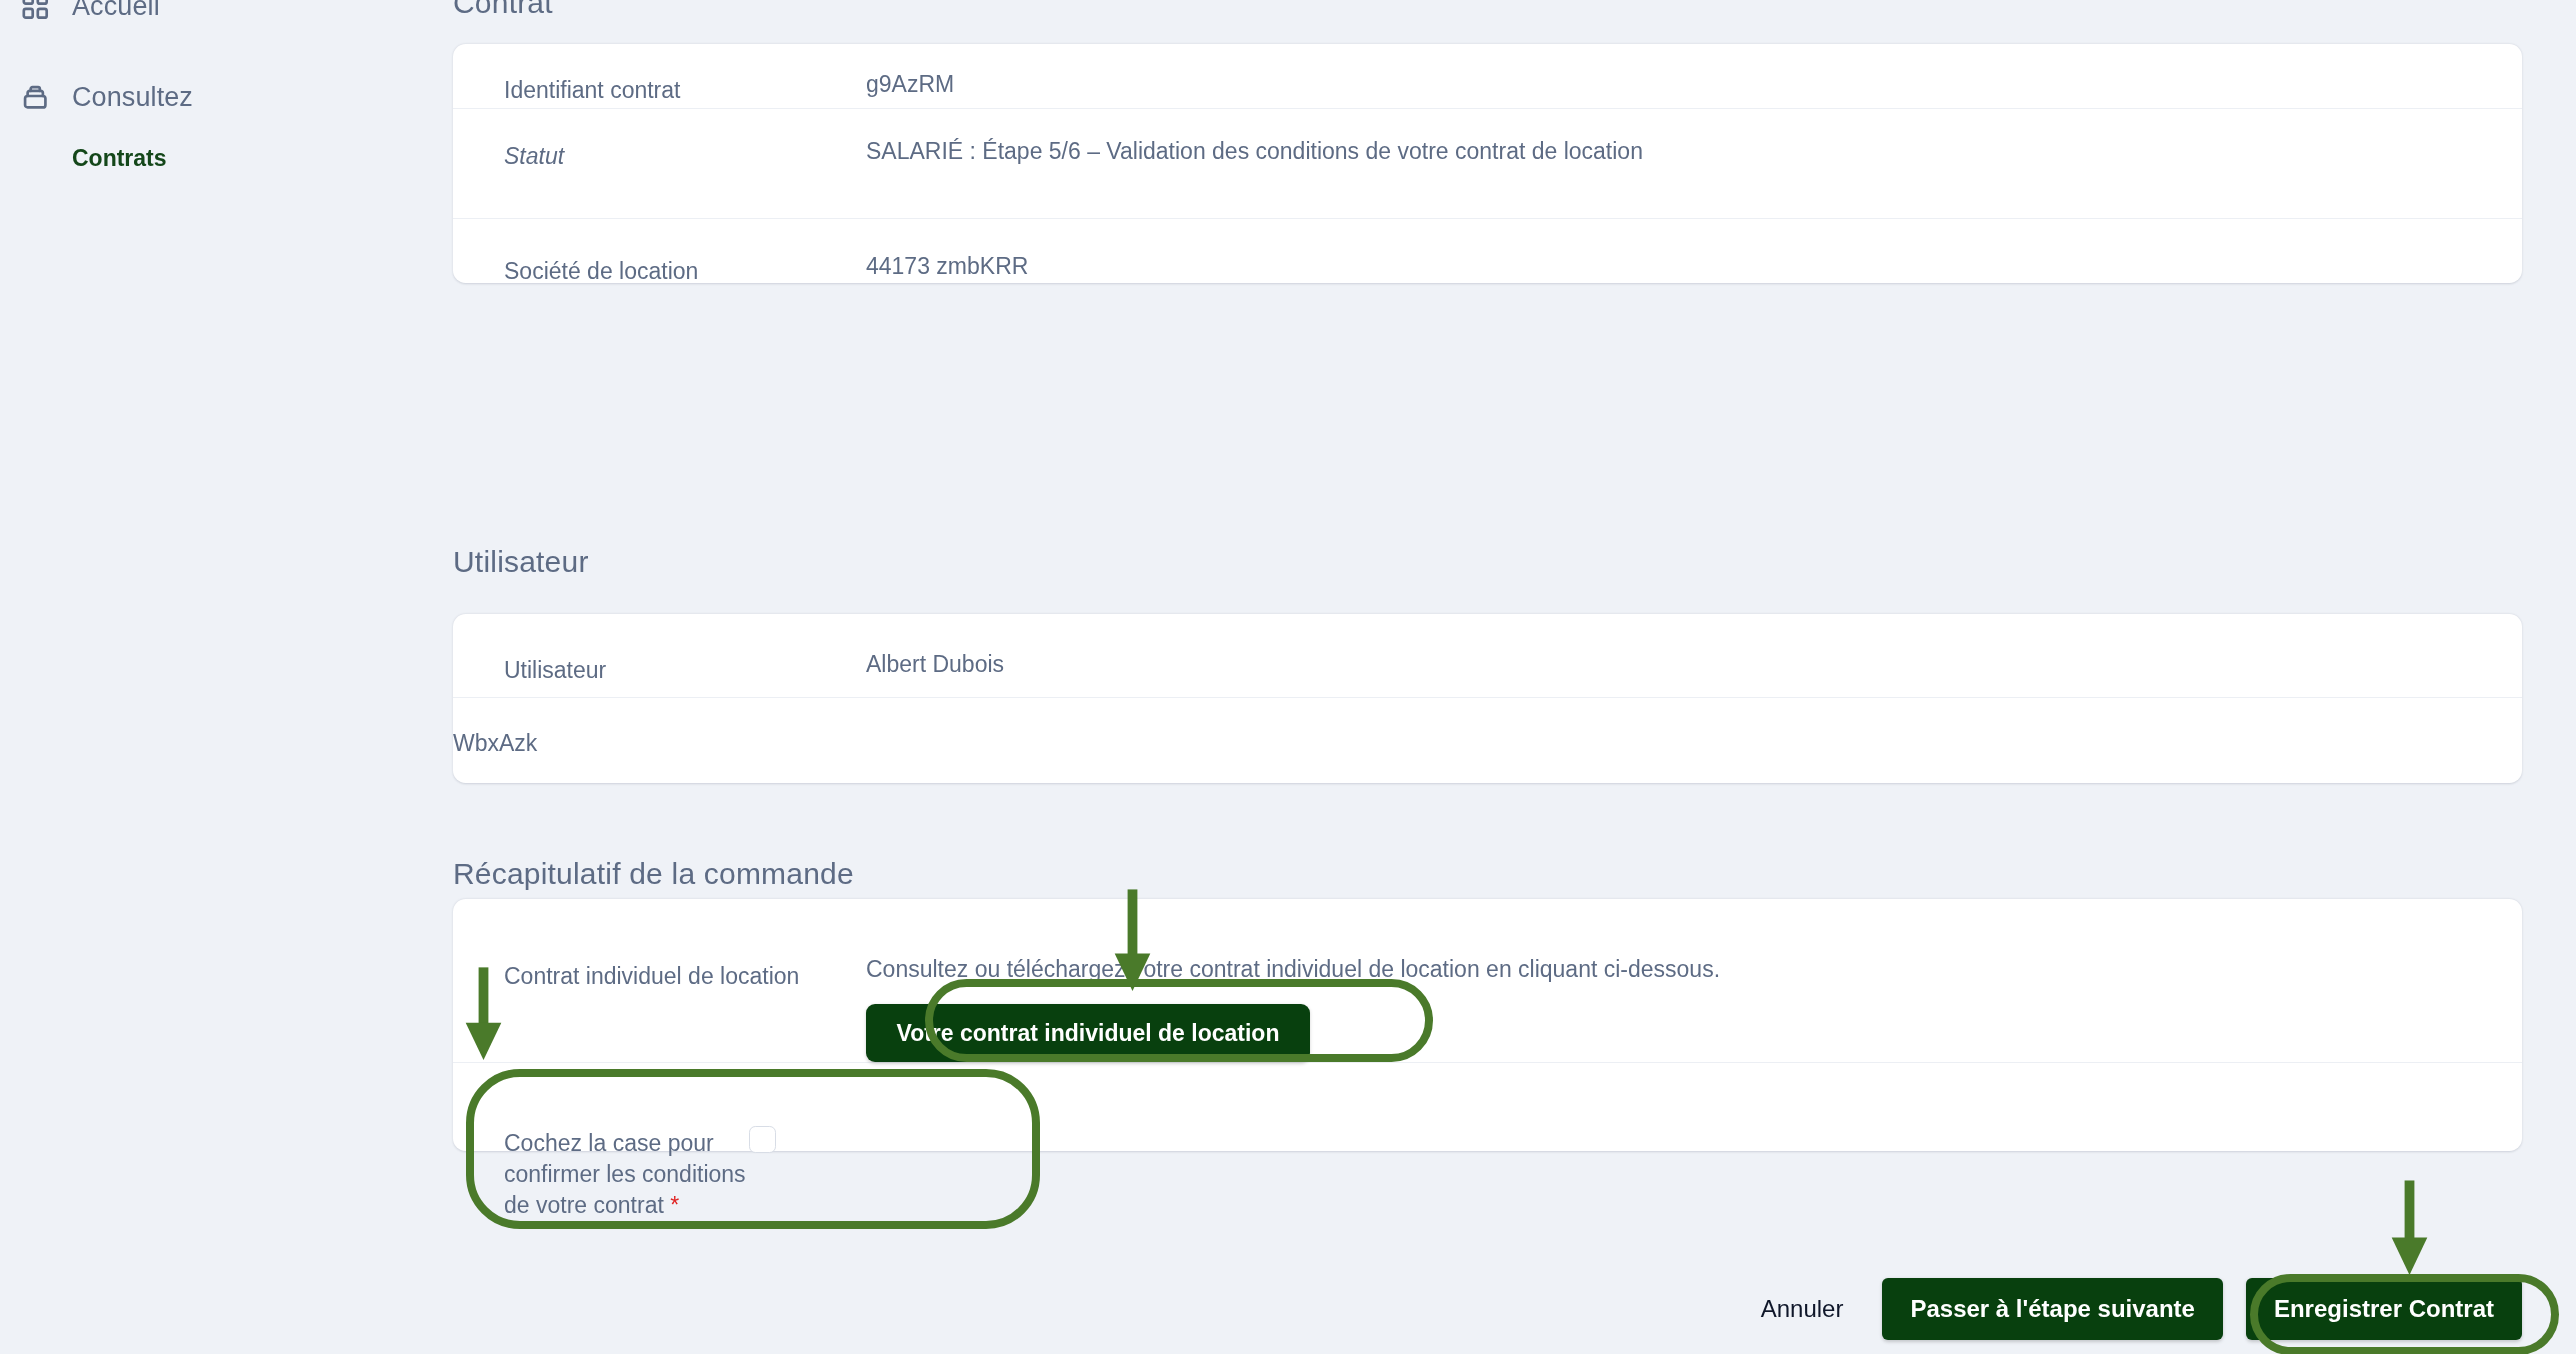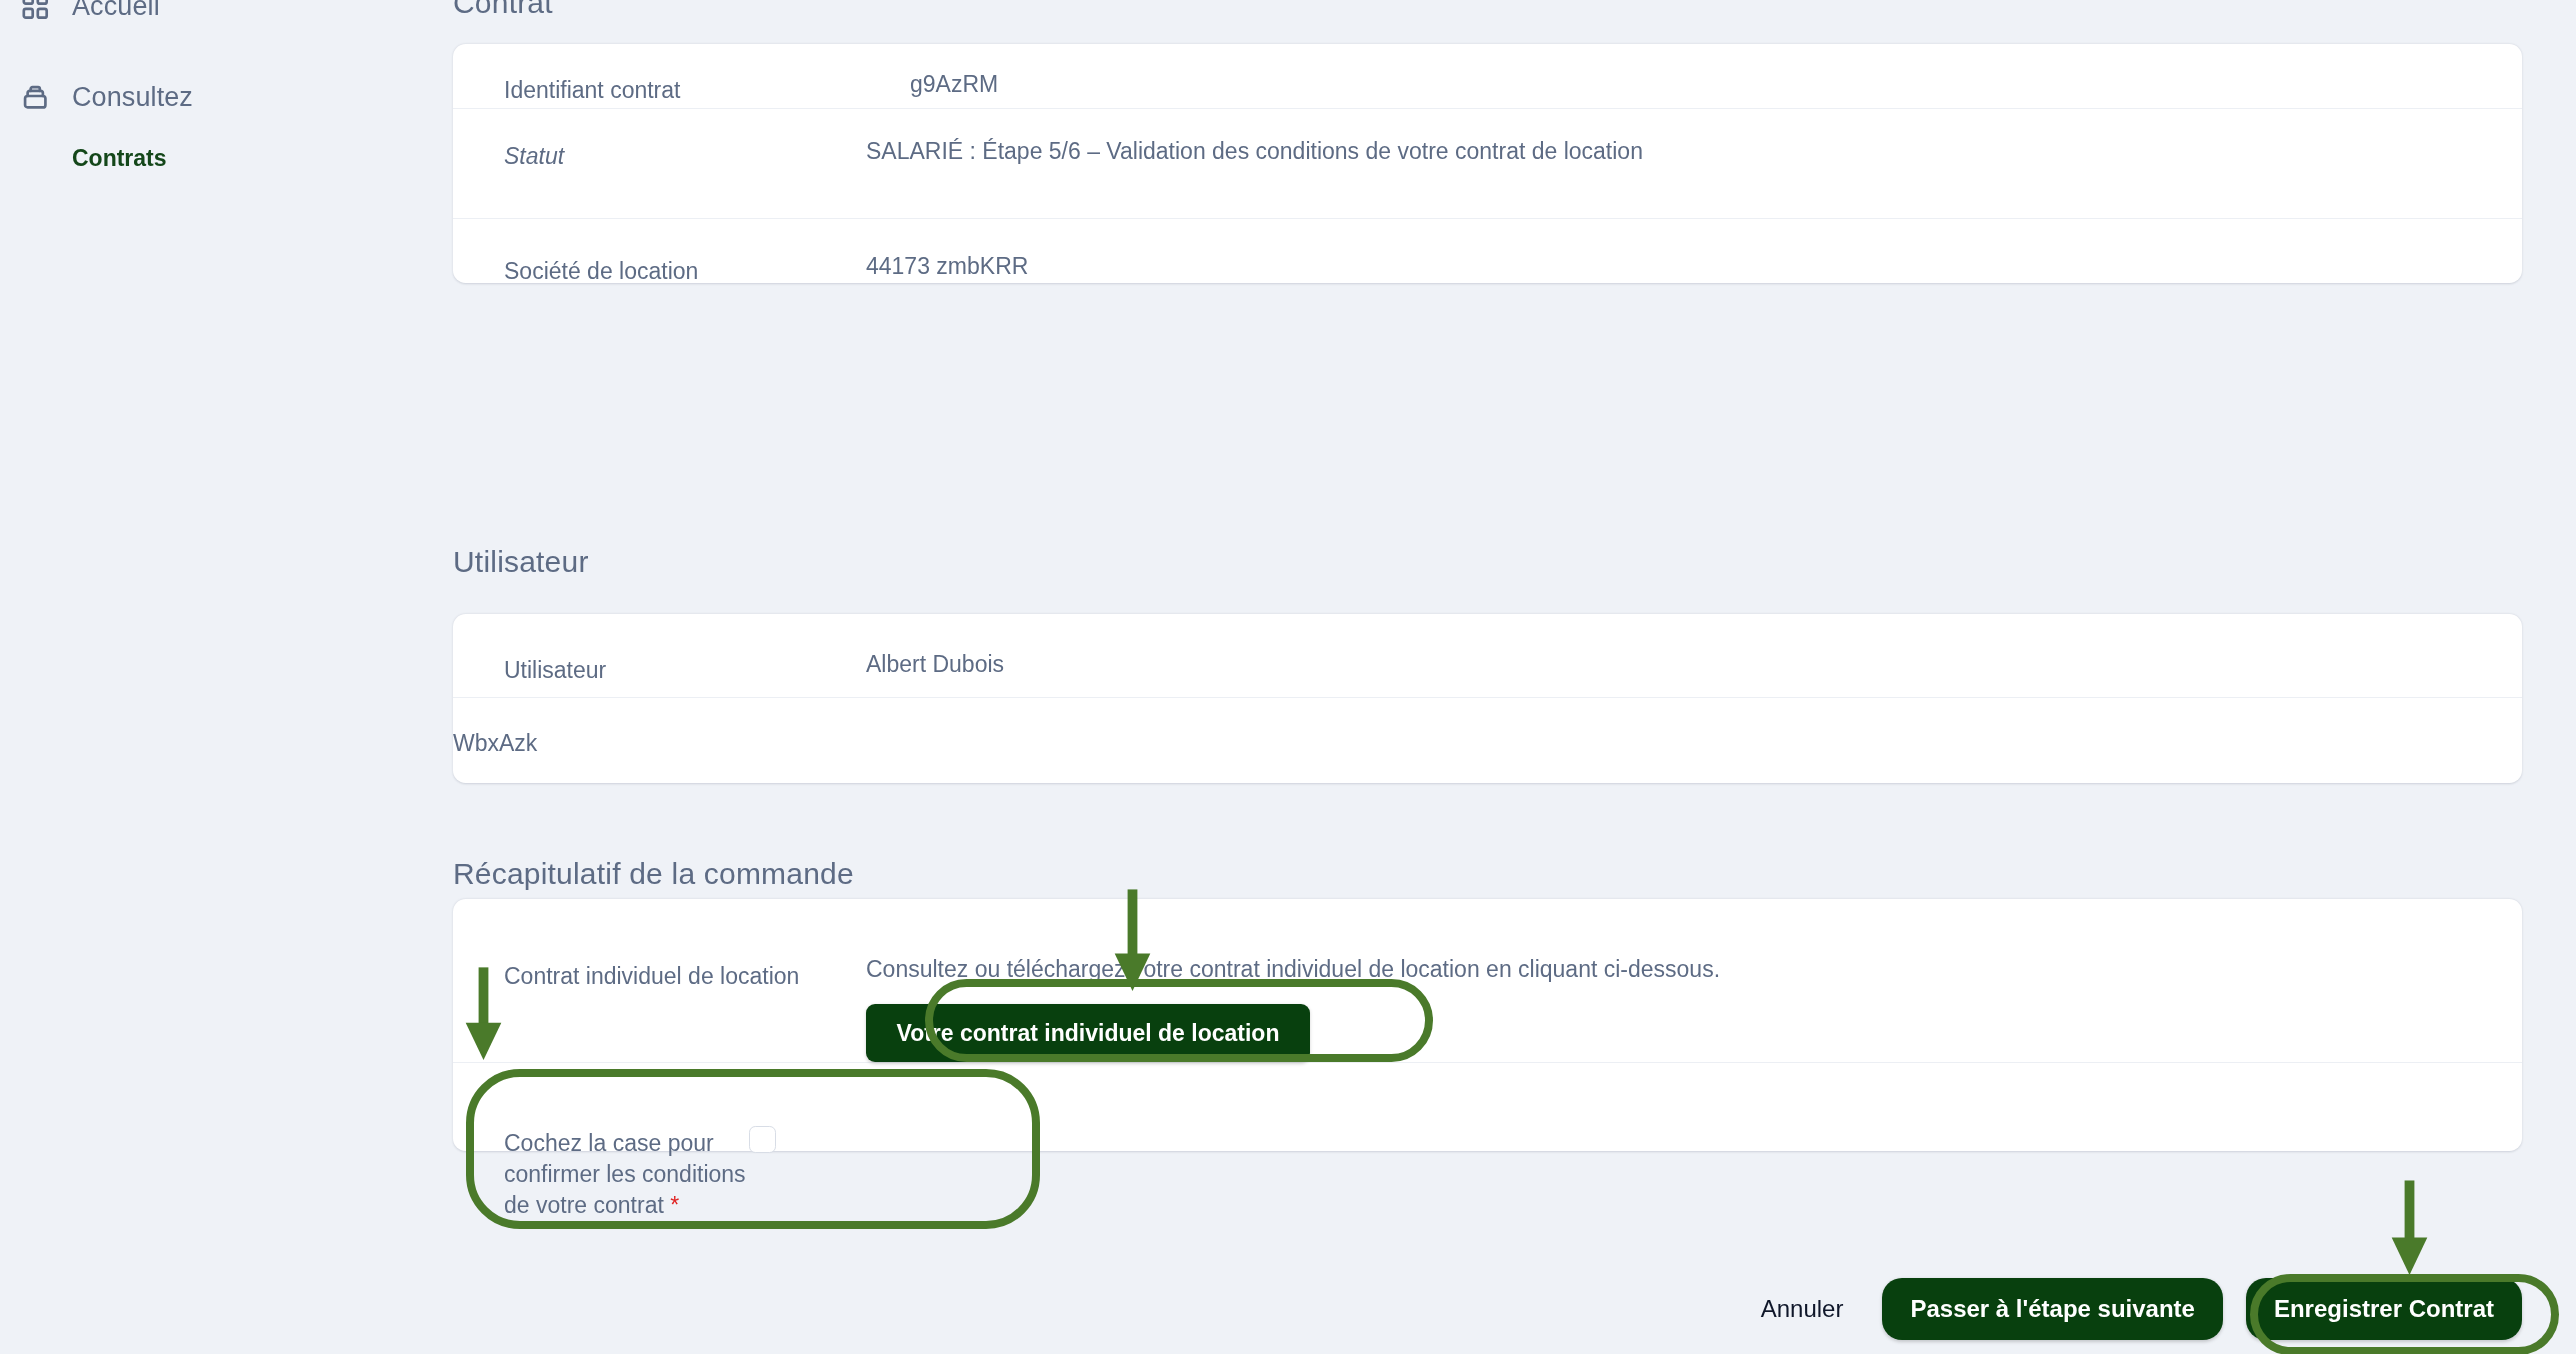--- a/index.html
+++ b/index.html
@@ -118,21 +118,21 @@
   }
   .row-value {
     flex: 1;
     padding-right: 36px;
     font-size: 23px;
     color: #5d6b84;
     line-height: 1.45;
   }
 
   
-  .card-contrat .r1 { height: 65px; gap: 44px; }
+  .card-contrat .r1 { height: 65px; }
   .card-contrat .r1 .row-label { padding-top: 30.5px; }
   .card-contrat .r1 .row-value { padding-top: 24px; }
 
   .card-contrat .r2 { height: 110px; }
   .card-contrat .r2 .row-label { padding-top: 32px; font-style: italic; }
   .card-contrat .r2 .row-value { padding-top: 26px; }
 
   .card-contrat .r3 { height: 143px; }
   .card-contrat .r3 .row-label { padding-top: 49px; }
   .card-contrat .r3 .row-value { padding-top: 42px; }
@@ -207,21 +207,21 @@
     padding: 0 16px;
     white-space: nowrap;
   }
 
   .btn-dark {
     background: #08400e;
     color: #fff;
     font-size: 24px;
     font-weight: bold;
     border: none;
-    border-radius: 20px;
+    border-radius: 6px;
     padding: 17px 28px;
     cursor: pointer;
     box-shadow: 0 1.8px 3.6px rgba(0,0,0,.18);
     white-space: nowrap;
   }
 
   
   .annot {
     position: absolute;
     pointer-events: none;

